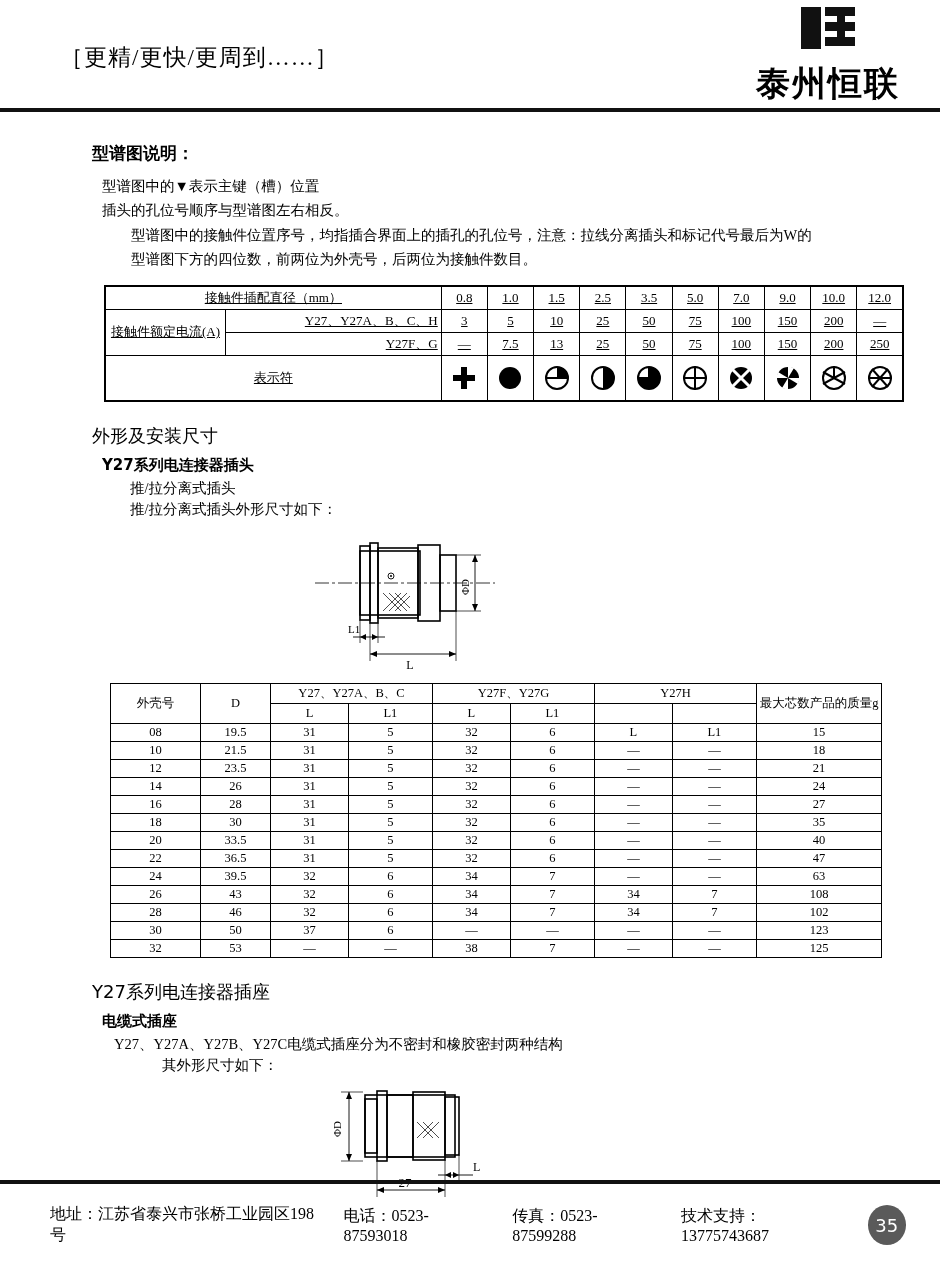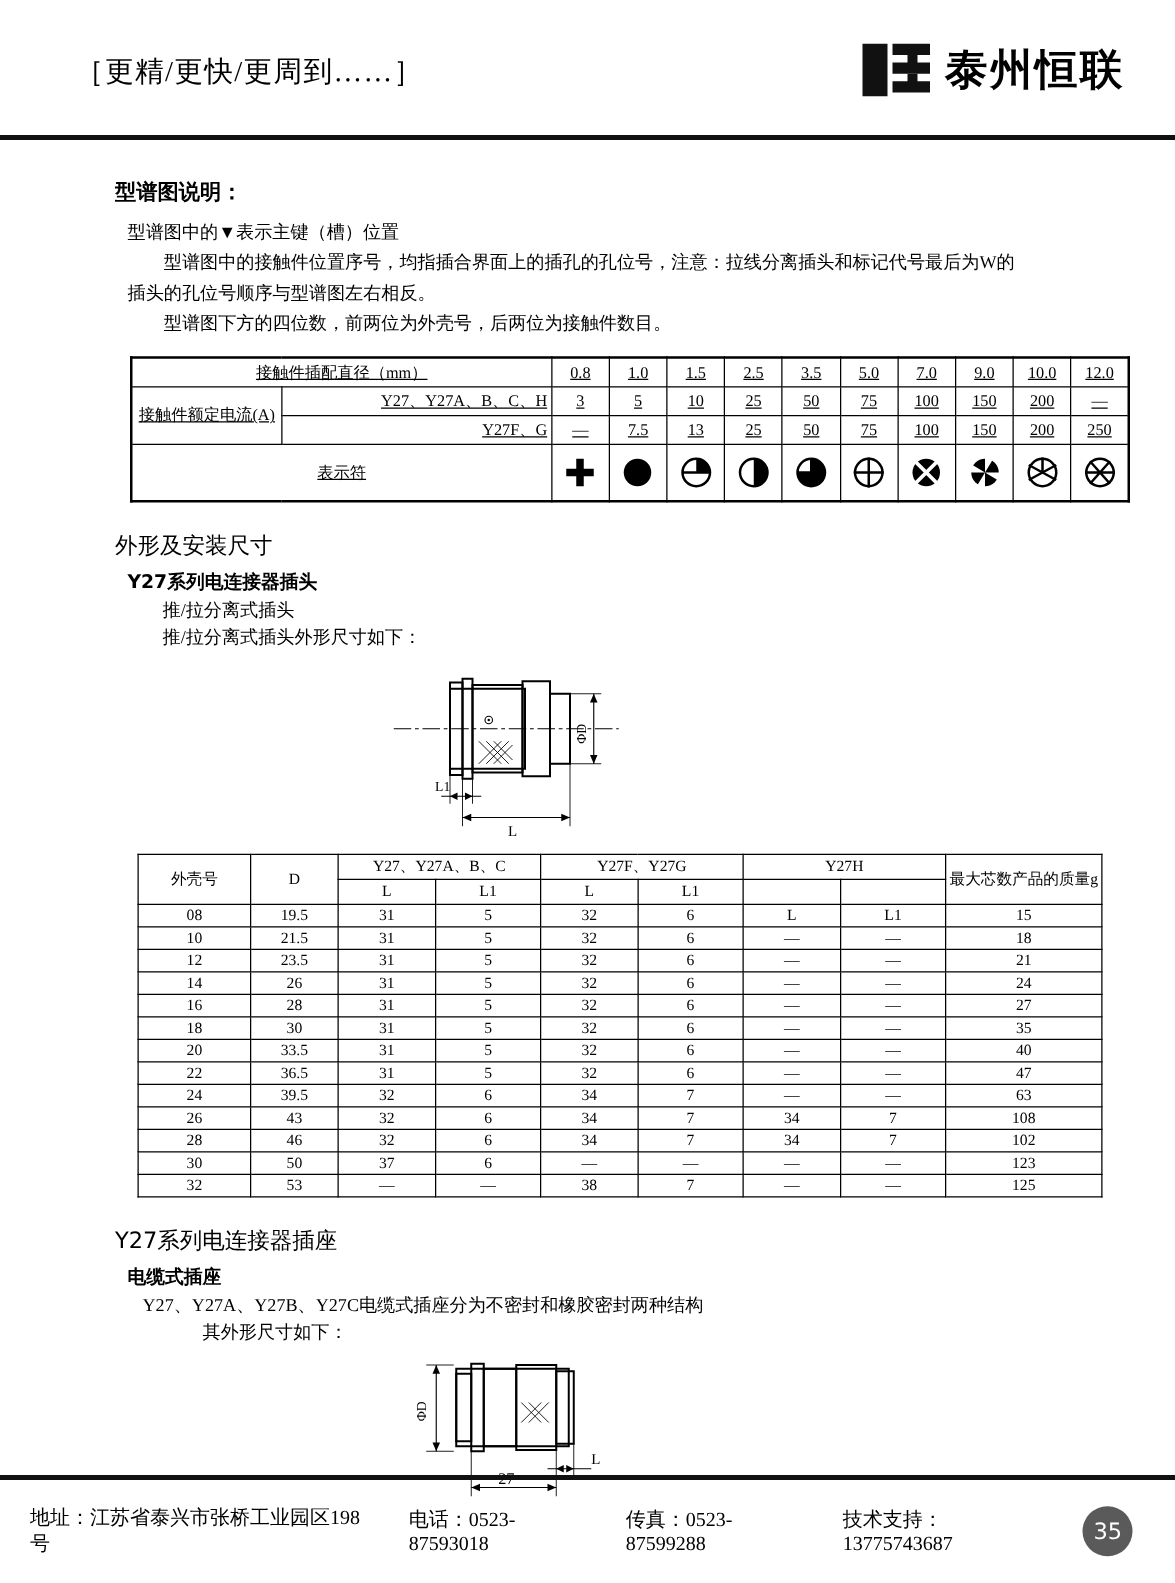--- a/index.html
+++ b/index.html
@@ -27,20 +27,21 @@
     font-size: 23px;
     letter-spacing: 1px;
     font-family: Liberation Serif, serif;
     padding-top: 6px;
   }
   .brand {
     display: flex;
     align-items: center;
     gap: 10px;
     padding-top: 4px;
+    flex-direction: column;
   }
   .brand-mark {
     width: 58px; height: 46px;
     position: relative;
   }
   .brand-name {
     font-size: 34px;
     font-weight: bold;
     letter-spacing: 2px;
     font-family: "DejaVu Sans", "Liberation Sans", sans-serif;
@@ -131,21 +132,21 @@
     border-top: 4px solid #111;
     display: flex;
     align-items: center;
     justify-content: center;
     font-size: 16px;
     font-family: "Liberation Serif", serif;
   }
   .footer-inner {
     display: flex; align-items: center; gap: 26px;
     width: 100%;
-    padding: 0 34px 0 24px;
+    padding: 0 34px 0 50px;
     justify-content: space-between;
   }
   .footer-text { display: flex; gap: 26px; align-items:center; }
   .pagenum {
     width: 40px; height: 40px; border-radius: 50%;
     background: #5a5a5a; color: #fff;
     display: flex; align-items: center; justify-content: center;
     font-size: 18px;
     font-family: "DejaVu Sans", "Liberation Sans", sans-serif;
   }
@@ -170,22 +171,22 @@
     </div>
     <div class="brand-name">泰州恒联</div>
   </div>
 </div>
 
 <div class="content">
 
   <h2 class="sec-title">型谱图说明：</h2>
 
   <p class="para cont">型谱图中的▼表示主键（槽）位置</p>
+  <p class="para cont">插头的孔位号顺序与型谱图左右相反。</p>
   <p class="para">型谱图中的接触件位置序号，均指插合界面上的插孔的孔位号，注意：拉线分离插头和标记代号最后为W的</p>
-  <p class="para cont">插头的孔位号顺序与型谱图左右相反。</p>
   <p class="para">型谱图下方的四位数，前两位为外壳号，后两位为接触件数目。</p>
 
   <table class="spec outer-box">
     <tbody>
         <tr>
       <td class="lbl" colspan="2">接触件插配直径（mm）</td>
       <td class="num">0.8</td>
       <td class="num">1.0</td>
       <td class="num">1.5</td>
       <td class="num">2.5</td>

